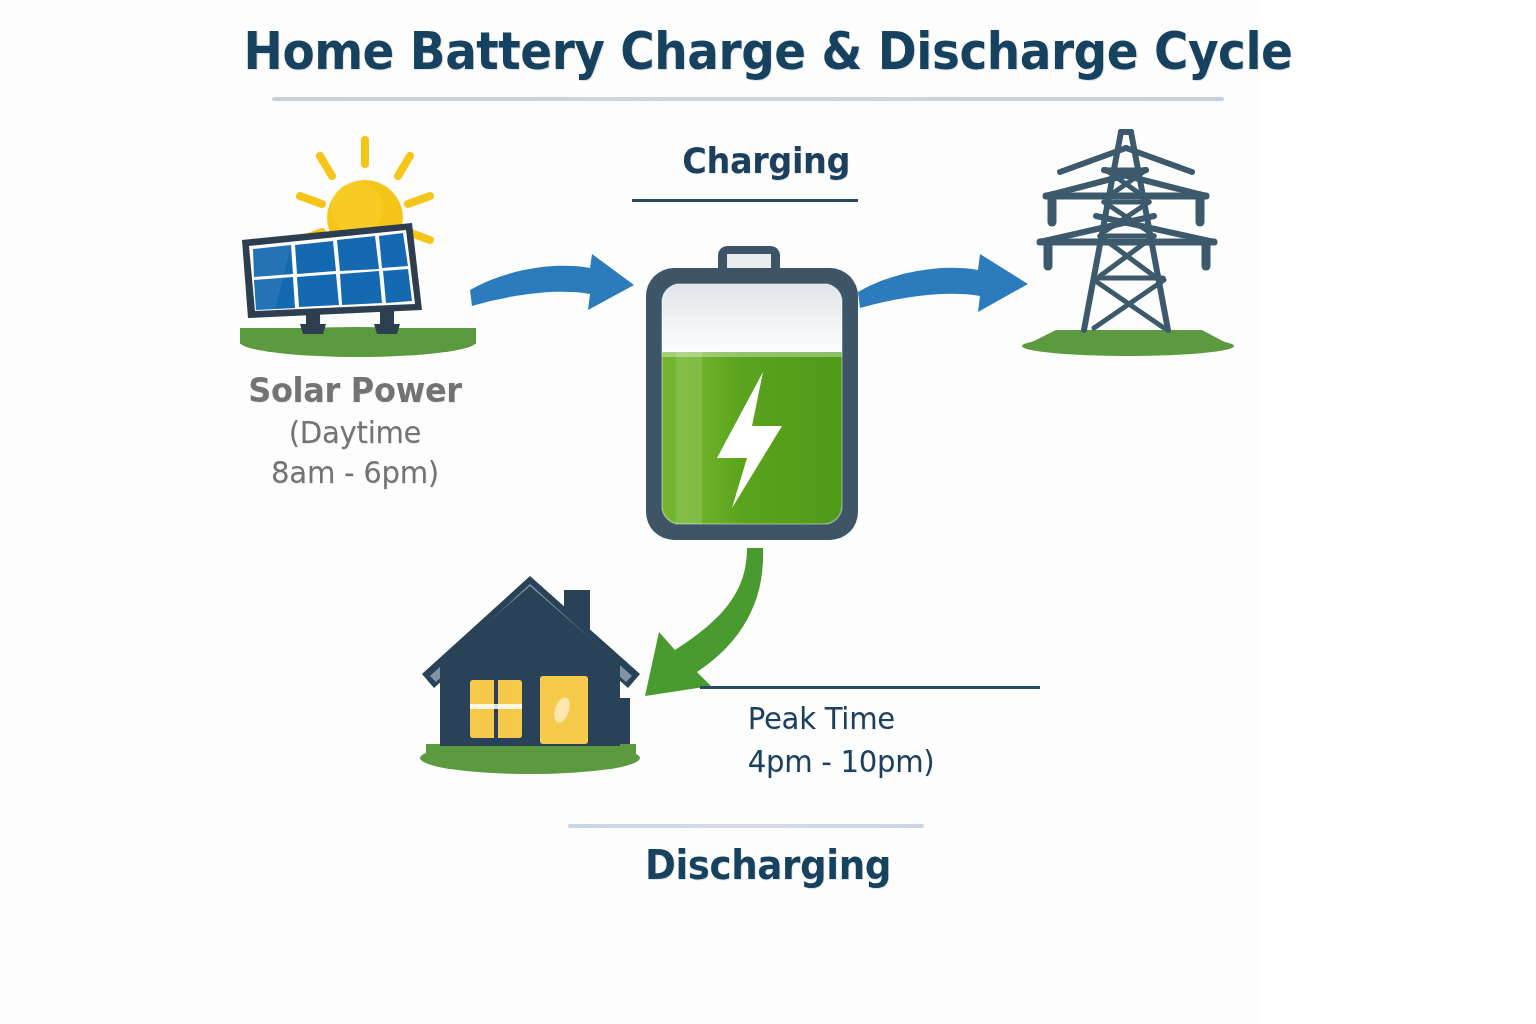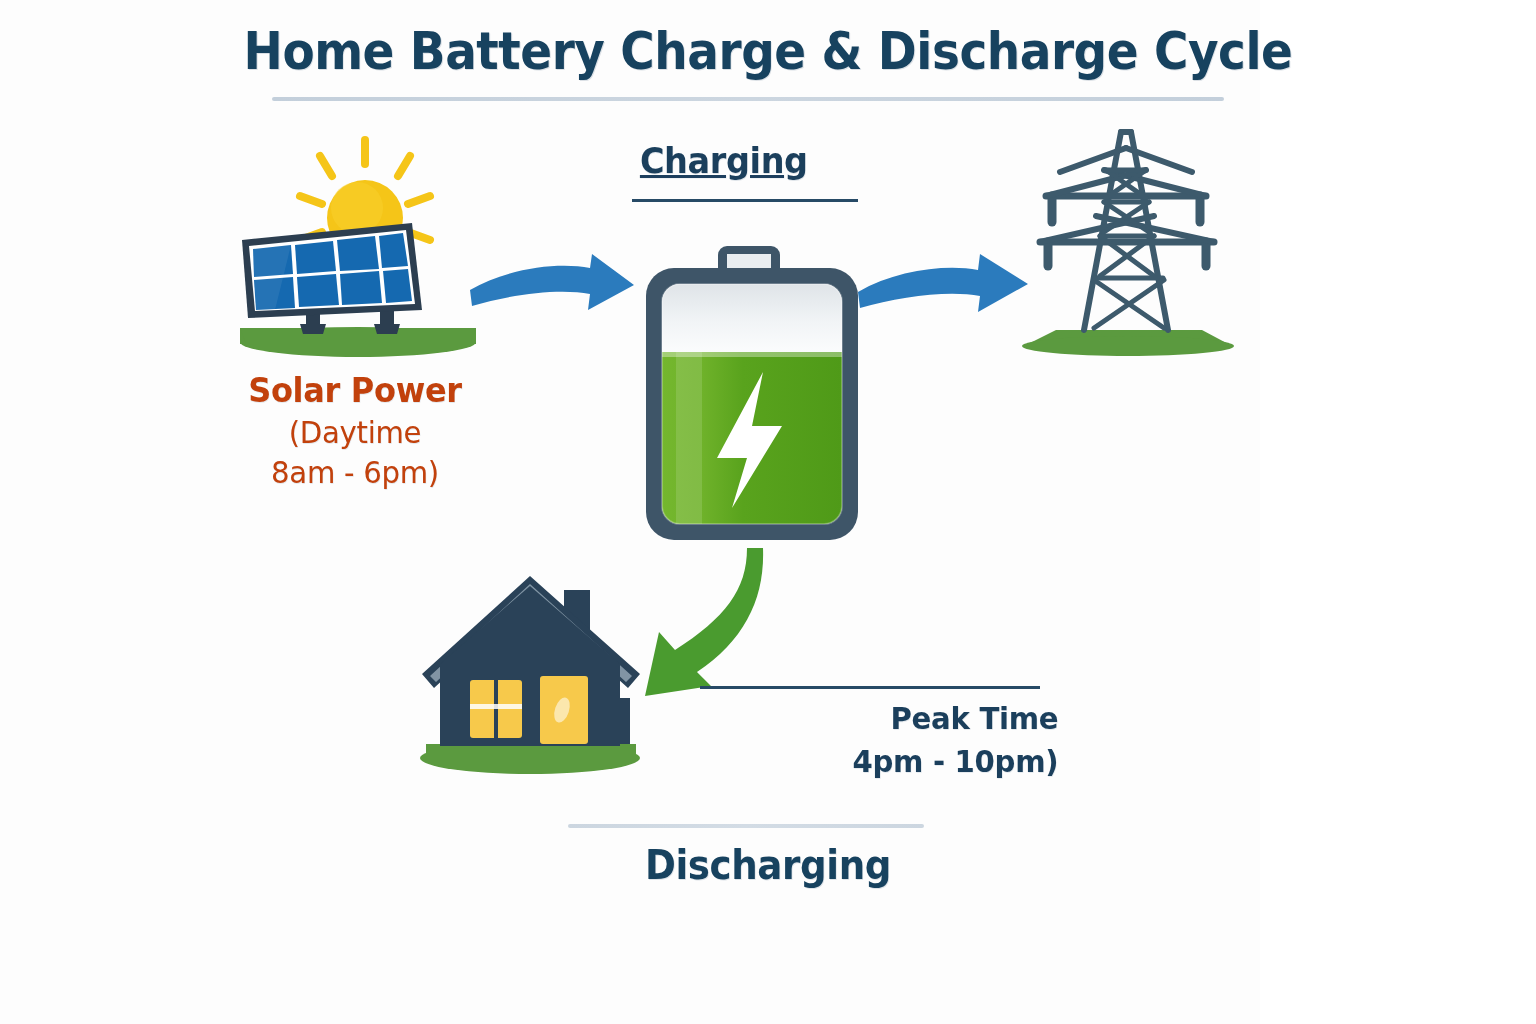--- a/index.html
+++ b/index.html
@@ -44,21 +44,21 @@
     width: 952px;
     height: 4px;
     background: linear-gradient(to right, #c3cfdb, #ccd6e0 50%, #c3cfdb);
     border-radius: 2px;
   }
 
   
   .lbl {
     position: absolute;
     text-align: center;
-    color: #c2410c;
+    color: #737373;
     line-height: 1.08;
     text-shadow: 0.5px 0.5px 0 rgba(140,160,180,0.22);
   }
   .lbl .hd {
     font-size: 34px;
     font-weight: bold;
     display: block;
     transform: scaleX(0.94);
     letter-spacing: -0.3px;
   }
@@ -70,22 +70,21 @@
     letter-spacing: -0.3px;
     margin-top: 7px;
   }
 
   
   #charging-label {
     position: absolute;
     left: 632px;
     top: 140px;
     width: 226px;
-    text-align: left;
-    text-decoration: underline;
+    text-align: right;
   }
   #charging-label .txt {
     font-size: 36px;
     font-weight: bold;
     display: block;
     transform: scaleX(0.93);
     letter-spacing: -0.4px;
     color: #1b3f5c;
     text-shadow: 0.5px 0.5px 0 rgba(140,160,180,0.25);
   }
@@ -117,25 +116,24 @@
   #powers-underline {
     position: absolute;
     left: 700px;
     top: 686px;
     width: 340px;
     height: 3px;
     background: #274a66;
   }
   #peak-time-text {
     position: absolute;
-    left: 777px;
+    left: 739px;
     top: 697px;
     width: 290px;
-    text-align: right;
-    font-weight: bold;
+    text-align: left;
   }
   #peak-time-text span {
     display: block;
     font-size: 31px;
     transform: scaleX(0.94);
     letter-spacing: -0.3px;
     color: #1b3f5c;
     line-height: 1.38;
     text-shadow: 0.5px 0.5px 0 rgba(140,160,180,0.2);
   }

